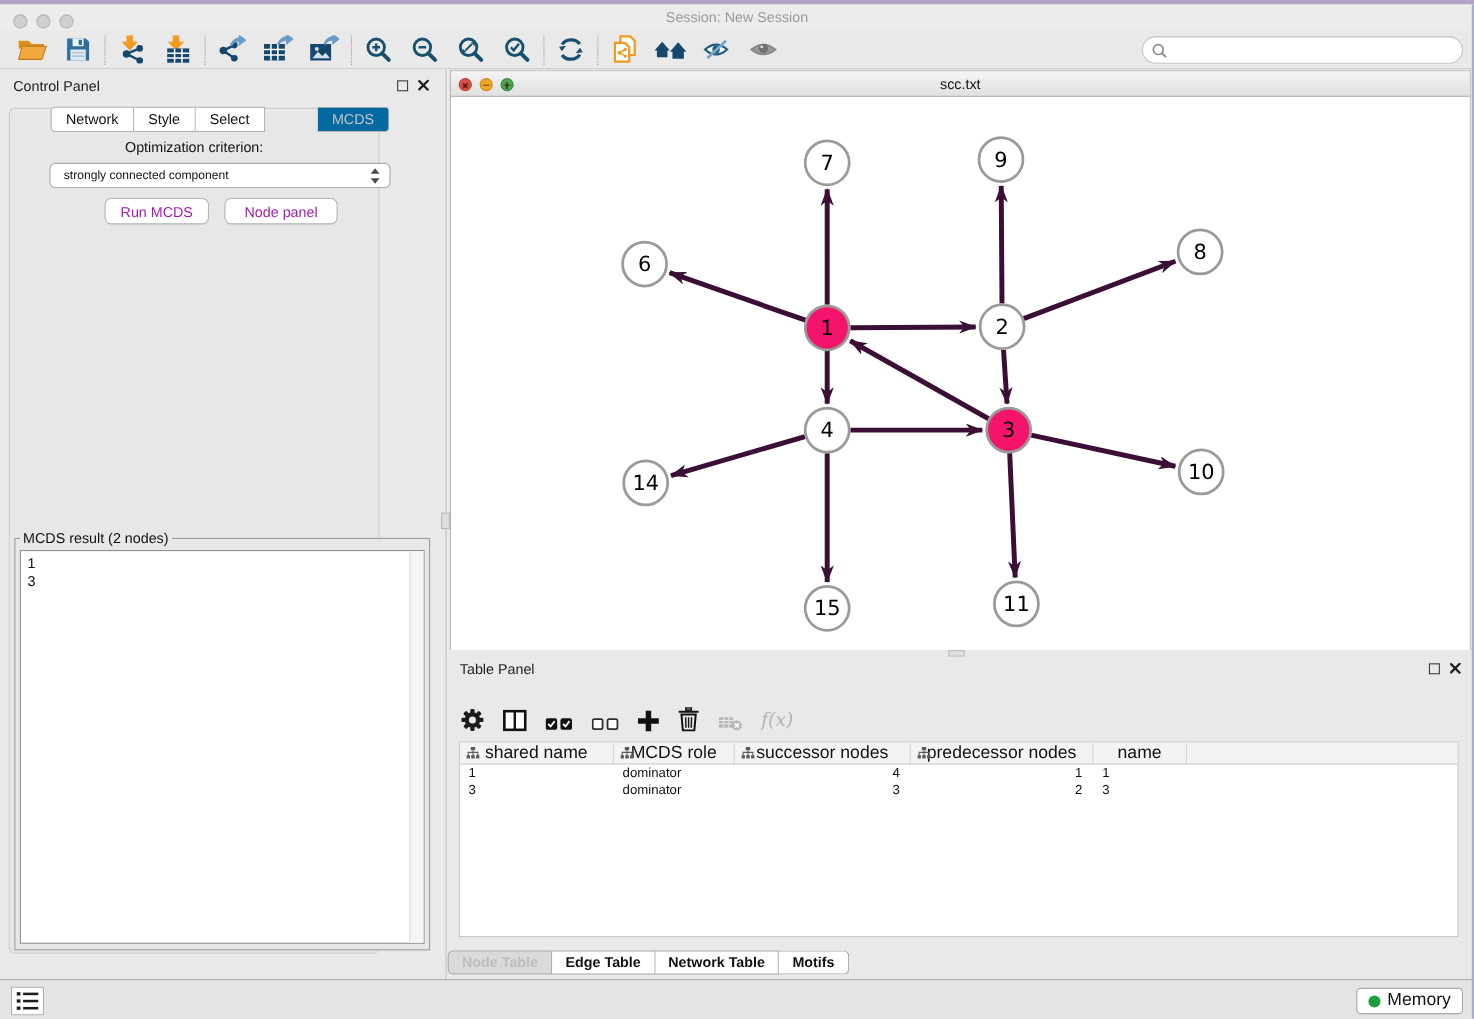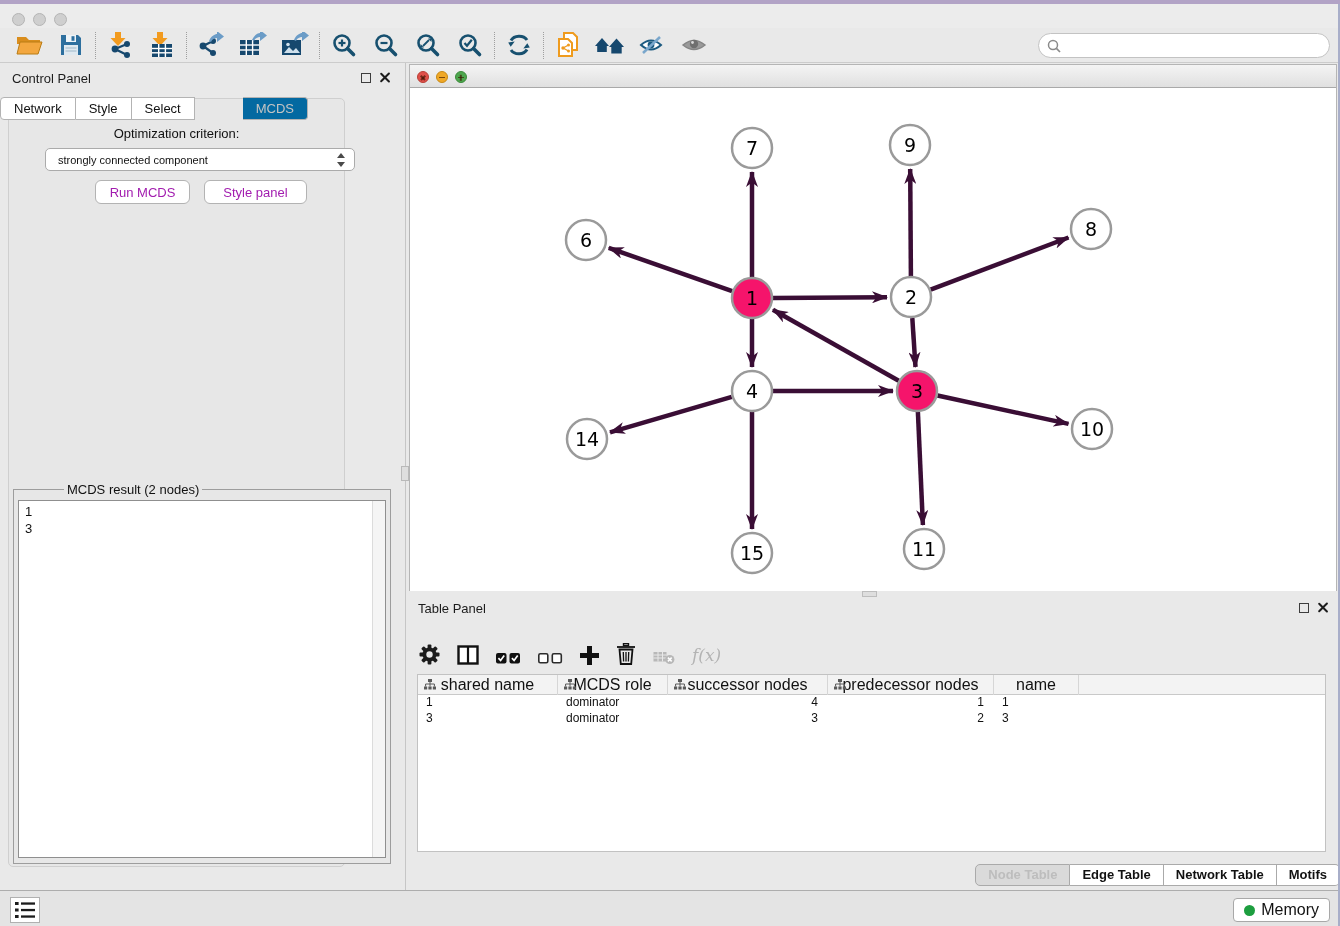--- a/index.html
+++ b/index.html
@@ -26,40 +26,40 @@
   
   .control-panel { position:absolute; left:0; top:63px; width:400px; height:827px; background:#e9e9e9; }
   .panel-head { position:absolute; left:12px; top:8px; font-size:13px; color:#1c1c1c; }
   .win-btns { position:absolute; right:10px; top:9px; display:flex; gap:8px; align-items:center; }
   .float-btn { width:10px; height:10px; border:1.6px solid #3d3d3d; background:transparent; }
   .close-btn { position:relative; width:11px; height:11px; }
   .close-btn::before,.close-btn::after { content:""; position:absolute; left:5px; top:-1px; width:2.4px; height:13px; background:#1c1c1c; border-radius:1px; }
   .close-btn::before { transform:rotate(45deg); }
   .close-btn::after { transform:rotate(-45deg); }
 
-  .cp-tabs { position:absolute; left:0; top:34px; width:100%; display:flex; z-index:2; }
+  .cp-tabs { position:absolute; left:0; top:34px; width:100%; display:flex; justify-content:center; z-index:2; }
   .cp-tab { font-size:13px; padding:3px 13px; background:#fff; border:1px solid #b3b3b3; border-left:none; color:#111; }
   .cp-tab:first-child { border-left:1px solid #b3b3b3; border-radius:4px 0 0 4px; }
   .cp-tab:last-child { border-radius:0 4px 4px 0; }
   .cp-tab.active { background:#0369a1; color:#c4c4c4;margin-left:48px; }
 
   .panel-box { position:absolute; left:8px; top:35px; width:337px; height:769px; background:#e7e7e7;
                border:1px solid #cfcfcf; border-radius:5px; }
   .opt-label { position:absolute; left:0; right:0; top:27px; text-align:center; font-size:13px; color:#111; }
   .dropdown { position:absolute; left:36px; top:49px; width:310px; height:23px; background:#fff; border:1px solid #ababab;
               border-radius:5px; font-size:11px; display:flex; align-items:center; padding-left:12px; color:#111; }
   .dd-chev { position:absolute; right:8px; top:3px; width:9px; height:16px; }
   .dd-chev::before { content:""; position:absolute; left:0; top:1px; border-left:4.5px solid transparent; border-right:4.5px solid transparent; border-bottom:5.5px solid #4a4a4a; }
   .dd-chev::after { content:""; position:absolute; left:0; bottom:1px; border-left:4.5px solid transparent; border-right:4.5px solid transparent; border-top:5.5px solid #4a4a4a; }
   .cp-btn { position:absolute; top:81px; height:24px; background:#fff; border:1px solid #b3b3b3; border-radius:6px;
             font-size:13px; color:#a21caf; font-family:"Liberation Sans",sans-serif; }
   .btn-run { left:86px; width:95px; }
   .btn-close { left:195px; width:103px; }
 
-  fieldset.result { position:absolute; left:4px; top:383px; width:378px; height:382px; border:1px solid #9d9d9d; background:#e7e7e7;padding-left:46px; }
+  fieldset.result { position:absolute; left:4px; top:383px; width:378px; height:382px; border:1px solid #9d9d9d; background:#e7e7e7; }
   fieldset.result legend { font-size:13px; color:#111; margin-left:4px; padding:0 3px; }
   .result-area { position:absolute; left:4px; top:3px; right:4px; bottom:5px; background:#fff; border:1px solid #8f8f8f; }
   .result-scroll { position:absolute; right:0; top:0; bottom:0; width:13px; background:#f5f5f5; border-left:1px solid #dcdcdc; }
   .result-lines { position:absolute; left:6px; top:2px; font-size:13px; line-height:17px; color:#111; }
 
   
   .v-divider { position:absolute; left:400px; top:63px; width:10px; height:827px; background:#e9e9e9; }
   .v-divider::before { content:""; position:absolute; left:5px; top:0; bottom:0; border-left:1px solid #c6c6c6; }
   .v-grip { position:absolute; left:1px; top:403px; width:8px; height:15px; background:#dedede; border:1px solid #b9b9b9; }
   .h-splitter { position:absolute; left:410px; top:591px; width:928px; height:6px; background:#e9e9e9; }
@@ -90,21 +90,21 @@
   .fx-label { font-family:"DejaVu Serif", serif; font-style:italic; font-size:17px; color:#b3b3b3; }
   .tbl-wrap { position:absolute; left:10px; top:77px; width:909px; height:178px; background:#fff; border:1px solid #c2c2c2; overflow:hidden; }
   .tbl-header { display:flex; height:20px; background:#f3f3f3; border-bottom:1px solid #c9c9c9; }
   .th { position:relative; display:flex; align-items:center; justify-content:center; font-size:16px; color:#111;
         border-right:1px solid #d6d6d6; height:20px; }
   .th .hicon { position:absolute; left:6px; top:4px; }
   .tr { display:flex; height:16px; font-size:12px; color:#111; }
   .td { overflow:hidden; white-space:nowrap; }
   .al { text-align:left; padding-left:8px; }
   .ar { text-align:right; padding-right:10px; }
-  .bt-tabs { position:absolute; left:0; width:100%; top:267px; display:flex; justify-content:flex-end; }
+  .bt-tabs { position:absolute; left:0; width:100%; top:267px; display:flex; justify-content:flex-start; }
   .bt-tab { font-size:13px; font-weight:bold; padding:2px 12px 3px; background:#fff; border:1px solid #aaaaaa; border-left:none; color:#111; }
   .bt-tab:first-child { border-left:1px solid #aaaaaa; border-radius:5px 0 0 5px; }
   .bt-tab:last-child { border-radius:0 5px 5px 0; }
   .bt-tab.active { background:#dadada; color:#bdbdbd; }
 
   
   .status-bar { position:absolute; left:0; top:890px; width:1340px; height:36px; background:#e4e4e4; border-top:1px solid #adadad; }
   .list-btn { position:absolute; left:10px; top:6px; width:30px; height:26px; background:#fff; border:1px solid #b0b0b0; display:flex; align-items:center; justify-content:center; }
   .mem-btn { position:absolute; right:10px; top:7px; height:24px; background:#fff; border:1px solid #a8a8a8; border-radius:4px;
              display:flex; align-items:center; gap:6px; padding:0 10px; font-size:16px; color:#111; }
@@ -116,20 +116,21 @@
 <div id="app">
   <div class="top-strip"></div>
   <div class="right-strip"></div>
 
   <div class="titlebar">
     <div class="tl-group">
       <div class="tl"></div>
       <div class="tl"></div>
       <div class="tl"></div>
     </div>
+    <div class="title">Session: New Session</div>
   </div>
 
   <div class="toolbar">
     <div class="tb-btn">
       <svg width="27" height="22" viewBox="0 0 27 22">
         <path d="M1 3 h9 l3 3 h11 v4 H1 z" fill="#d98d1d"></path>
         <path d="M4 8 h22 l-4 12 H1 z" fill="#f3a73f" stroke="#b97c14" stroke-width="1"></path>
       </svg>
     </div>
     <div class="tb-btn">
@@ -286,21 +287,21 @@
         <div class="cp-tab">Select</div>
         <div class="cp-tab active">MCDS</div>
       </div>
     <div class="panel-box">
       <div class="opt-label">Optimization criterion:</div>
       <div class="dropdown">
         <span>strongly connected component</span>
         <span class="dd-chev"></span>
       </div>
       <button class="cp-btn btn-run">Run MCDS</button>
-      <button class="cp-btn btn-close">Style panel</button>
+      <button class="cp-btn btn-close">Node panel</button>
       <fieldset class="result">
         <legend>MCDS result (2 nodes)</legend>
         <div class="result-area">
           <div class="result-lines" id="result-lines">
               <div>1</div>
               <div>3</div>
             </div>
           <div class="result-scroll"></div>
         </div>
       </fieldset>
@@ -319,20 +320,21 @@
             <span class="bar d2"></span>
           </div>
         <div class="itl yellow">
             <span class="bar"></span>
           </div>
         <div class="itl green">
             <span class="bar"></span>
             <span class="bar v"></span>
           </div>
       </div>
+      <div class="net-title">scc.txt</div>
     </div>
     <div class="net-canvas" id="net-canvas"><svg width="926" height="503" viewBox="0 0 926 503" xmlns="http://www.w3.org/2000/svg">
           <defs>
             <marker id="arw" viewBox="0 0 16 12" refX="15" refY="6" markerWidth="16" markerHeight="12" orient="auto" markerUnits="userSpaceOnUse">
               <path d="M0 0 L16 6 L0 12 L4.5 6 Z" fill="#3a0e35"></path>
             </marker>
           </defs>
           <line x1="342.0" y1="188.0" x2="342.0" y2="83.0" stroke="#3a0e35" stroke-width="4.5" marker-end="url(#arw)"></line>
           <line x1="322.2" y1="202.1" x2="198.7" y2="158.9" stroke="#3a0e35" stroke-width="4.5" marker-end="url(#arw)"></line>
           <line x1="363.0" y1="208.9" x2="477.0" y2="208.2" stroke="#3a0e35" stroke-width="4.5" marker-end="url(#arw)"></line>

